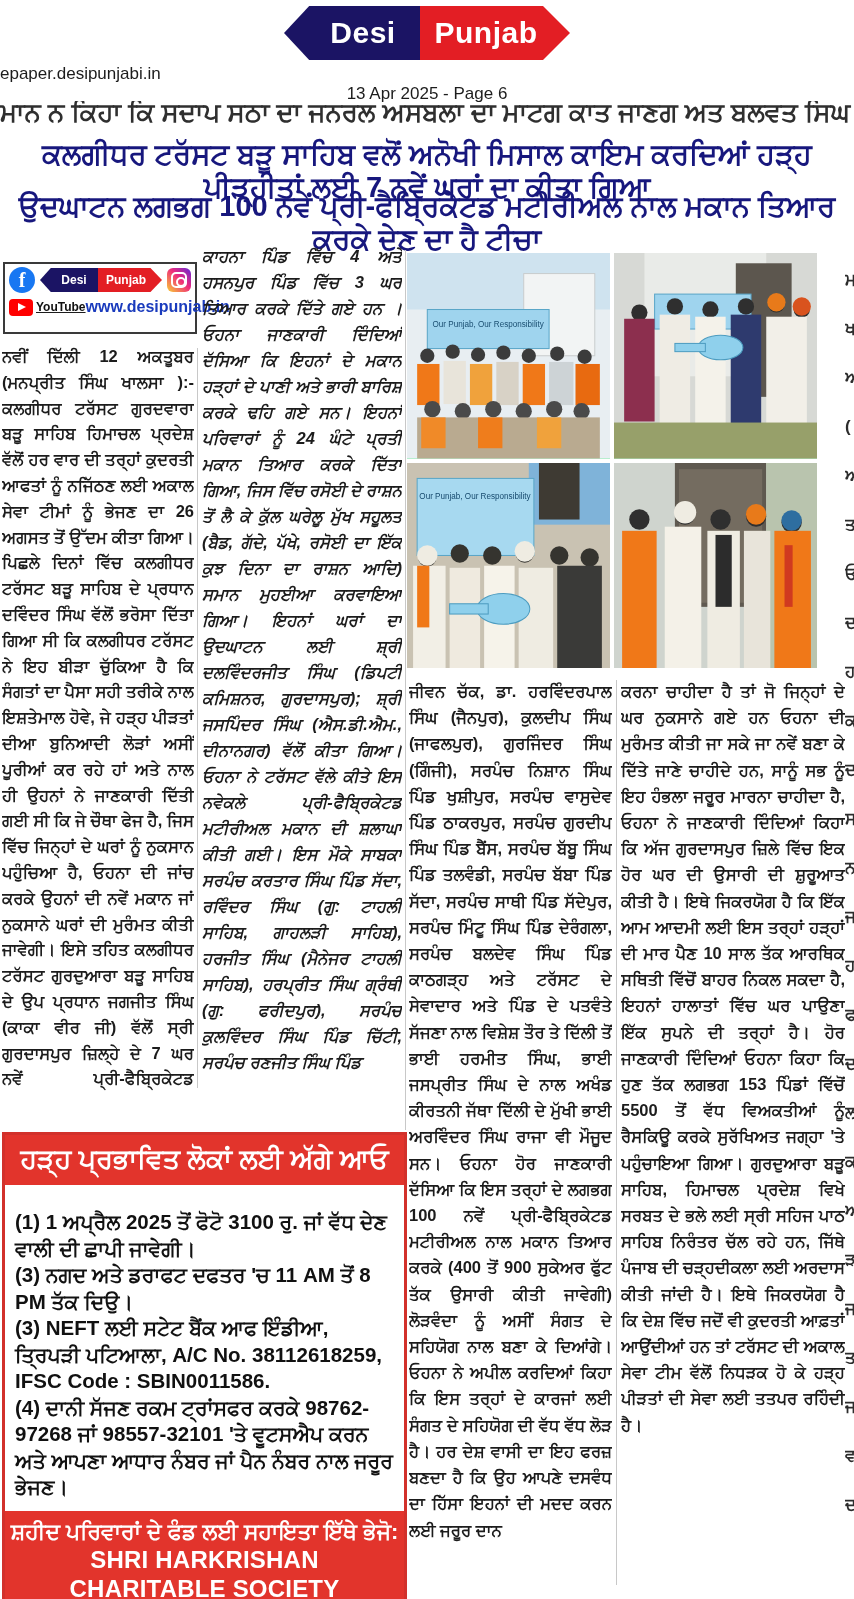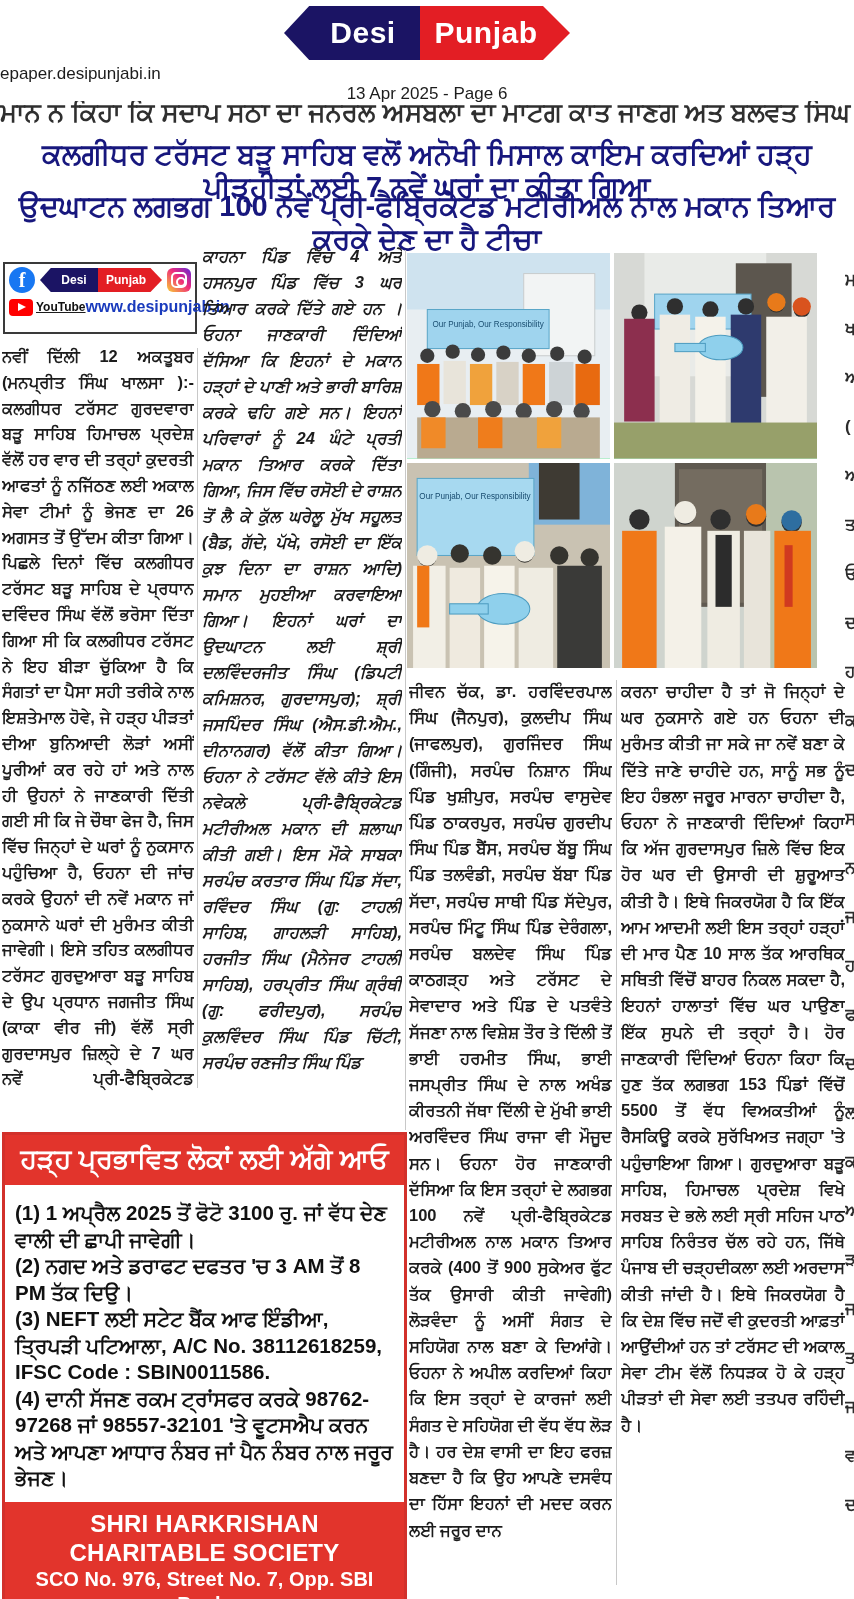--- a/index.html
+++ b/index.html
@@ -57,21 +57,21 @@
   
   .photos{position:absolute;left:407px;top:253px;width:410px;height:415px;
           display:grid;grid-template-columns:1fr 1fr;grid-template-rows:1fr 1fr;gap:4px;background:#fff;}
   .photo{width:100%;height:100%;overflow:hidden;background:#86efac;}
   .photo svg{width:100%;height:100%;display:block;}
   
   .appeal{position:absolute;left:2px;top:1132px;width:405px;border:3px solid #d2312b;
           box-sizing:border-box;background:#fff;}
   .appeal-title{background:#e2342c;color:#fff;font-weight:bold;font-size:27px;text-align:center;
                 padding:9px 4px 10px;}
-  .appeal-list{padding:15px 10px 6px;}
+  .appeal-list{padding:24px 10px 6px;}
   .appeal-item{font-size:20.5px;font-weight:bold;color:#111;line-height:26.5px;text-align:left;}
   .society{background:#e2342c;color:#fff;text-align:center;padding:7px 4px 10px;margin-top:4px;}
   .society .intro{font-size:22px;font-weight:bold;line-height:27px;}
   .society .name{font-size:24px;font-weight:bold;line-height:29px;letter-spacing:.2px;}
   .society .addr{font-size:20px;font-weight:bold;line-height:25px;}
   
   .sliver{position:absolute;left:845px;top:255px;width:9px;height:1330px;overflow:hidden;
           font-size:17px;font-weight:bold;color:#2c2c2c;line-height:49px;white-space:pre-line;}
 </style>
 </head>
@@ -249,25 +249,26 @@
         <rect x="158" y="66" width="36" height="134" fill="#f07818"></rect>
         <rect x="168" y="80" width="8" height="60" fill="#d03a20"></rect>
       </svg>
     </div>
   </div>
 
   <div class="appeal">
     <div class="appeal-title">ਹੜ੍ਹ ਪ੍ਰਭਾਵਿਤ ਲੋਕਾਂ ਲਈ ਅੱਗੇ ਆਓ</div>
     <div class="appeal-list">
       <div class="appeal-item">(1) 1 ਅਪ੍ਰੈਲ 2025 ਤੋਂ ਫੋਟੋ 3100 ਰੁ. ਜਾਂ ਵੱਧ ਦੇਣ ਵਾਲੀ ਦੀ ਛਾਪੀ ਜਾਵੇਗੀ।</div>
-      <div class="appeal-item">(2) ਨਗਦ ਅਤੇ ਡਰਾਫਟ ਦਫਤਰ 'ਚ 3 AM ਤੋਂ 8 PM ਤੱਕ ਦਿਉ।</div>
+      <div class="appeal-item">(3) ਨਗਦ ਅਤੇ ਡਰਾਫਟ ਦਫਤਰ 'ਚ 11 AM ਤੋਂ 8 PM ਤੱਕ ਦਿਉ।</div>
       <div class="appeal-item">(3) NEFT ਲਈ ਸਟੇਟ ਬੈਂਕ ਆਫ ਇੰਡੀਆ, ਤ੍ਰਿਪੜੀ ਪਟਿਆਲਾ, A/C No. 38112618259, IFSC Code : SBIN0011586.</div>
       <div class="appeal-item">(4) ਦਾਨੀ ਸੱਜਣ ਰਕਮ ਟ੍ਰਾਂਸਫਰ ਕਰਕੇ 98762-97268 ਜਾਂ 98557-32101 'ਤੇ ਵੂਟਸਐਪ ਕਰਨ ਅਤੇ ਆਪਣਾ ਆਧਾਰ ਨੰਬਰ ਜਾਂ ਪੈਨ ਨੰਬਰ ਨਾਲ ਜਰੂਰ ਭੇਜਣ।</div>
     </div>
     <div class="society">
+      <div class="intro">ਸ਼ਹੀਦ ਪਰਿਵਾਰਾਂ ਦੇ ਫੰਡ ਲਈ ਸਹਾਇਤਾ ਇੱਥੇ ਭੇਜੋ:</div>
       <div class="name">SHRI HARKRISHAN CHARITABLE SOCIETY</div>
       <div class="addr">SCO No. 976, Street No. 7, Opp. SBI Bank,</div>
 
     </div>
   </div>
 
   <div class="sliver">ਮ
 ਖ
 ਅ
 (

